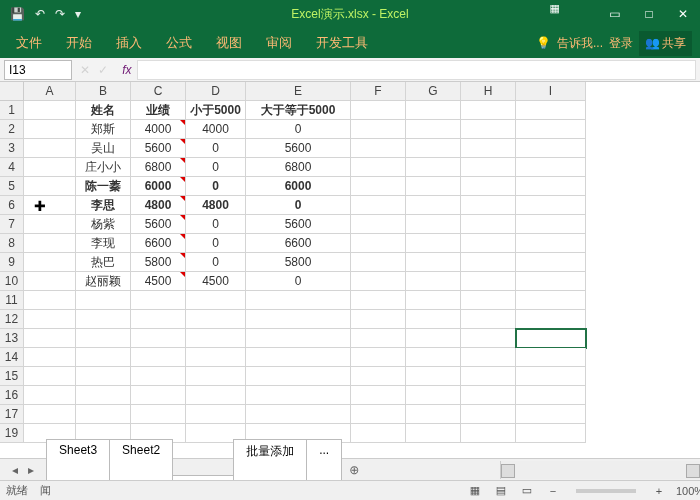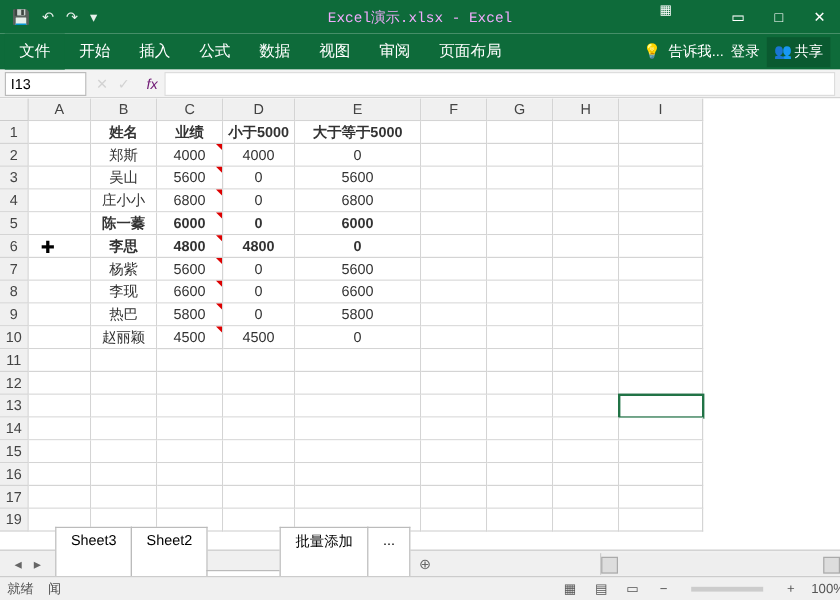--- a/index.html
+++ b/index.html
@@ -2,30 +2,30 @@
 <html><head>
 <meta charset="utf-8">
 <style>
 * { margin:0; padding:0; box-sizing:border-box; font-family:"Microsoft YaHei","Segoe UI",sans-serif; }
 body { width:700px; height:500px; background:#fff; overflow:hidden; font-size:12px; position:relative; }
 
 
 .titlebar { height:28px; background:#0e6b3a; display:flex; align-items:center; color:#fff; }
 .qat { display:flex; align-items:center; gap:10px; padding-left:10px; }
 .qat span { font-size:12px; opacity:.9; }
-.title-center { position:absolute; left:50%; transform:translateX(-50%); color:#f0abfc; font-size:12px;font-family:Liberation Mono, monospace; }
+.title-center { position:absolute; left:50%; transform:translateX(-50%); color:#bef264; font-size:12px; }
 .win-ctrls { margin-left:auto; display:flex; }
 .wc { width:34px; text-align:center; line-height:28px; }
 .win-ctrls .min::before{content:"▭";}
 .win-ctrls .max::before{content:"□";}
 .win-ctrls .close::before{content:"✕";}
 .preicon { position:absolute; right:140px; top:2px; color:#fff; font-size:11px; }
 
 
-.ribbon { height:30px; background:#0e6b3a; display:flex; align-items:center; padding:0 4px; color:#ffffff; }
+.ribbon { height:30px; background:#0e6b3a; display:flex; align-items:center; padding:0 4px; color:#fdba74; }
 .rtab { padding:6px 12px; font-size:13px; cursor:pointer; }
 .rtab.file { background:#0e6b3a; }
 .rspacer { flex:1; }
 .rhelp { display:flex; align-items:center; gap:6px; padding-right:4px; }
 .share { background:#0a5a30; padding:4px 6px; display:flex; align-items:center; gap:2px; }
 
 
 .namebox-row { height:24px; border-bottom:1px solid #ccc; display:flex; align-items:center; background:#f3f3f3; padding:2px 4px; }
 .namebox { width:68px; border:1px solid #bbb; background:#fff; padding:2px 4px; }
 .fx-ctrls { display:flex; gap:8px; padding:0 8px; color:#888; }
@@ -86,24 +86,23 @@
     <div class="wc max"></div>
     <div class="wc close"></div>
   </div>
 </div>
 
 <div class="ribbon">
   <div class="rtab file">文件</div>
   <div class="rtab">开始</div>
   <div class="rtab">插入</div>
   <div class="rtab">公式</div>
-  <div class="rtab">数据</div>
   <div class="rtab">视图</div>
   <div class="rtab">审阅</div>
-  <div class="rtab">页面布局</div>
+  <div class="rtab">开发工具</div>
   <div class="rspacer"></div>
   <div class="rhelp">
     <span>💡</span>
     <span>告诉我...</span>
     <span>登录</span>
     <span class="share">
       <span>👥</span>
       <span>共享</span>
     </span>
   </div>

